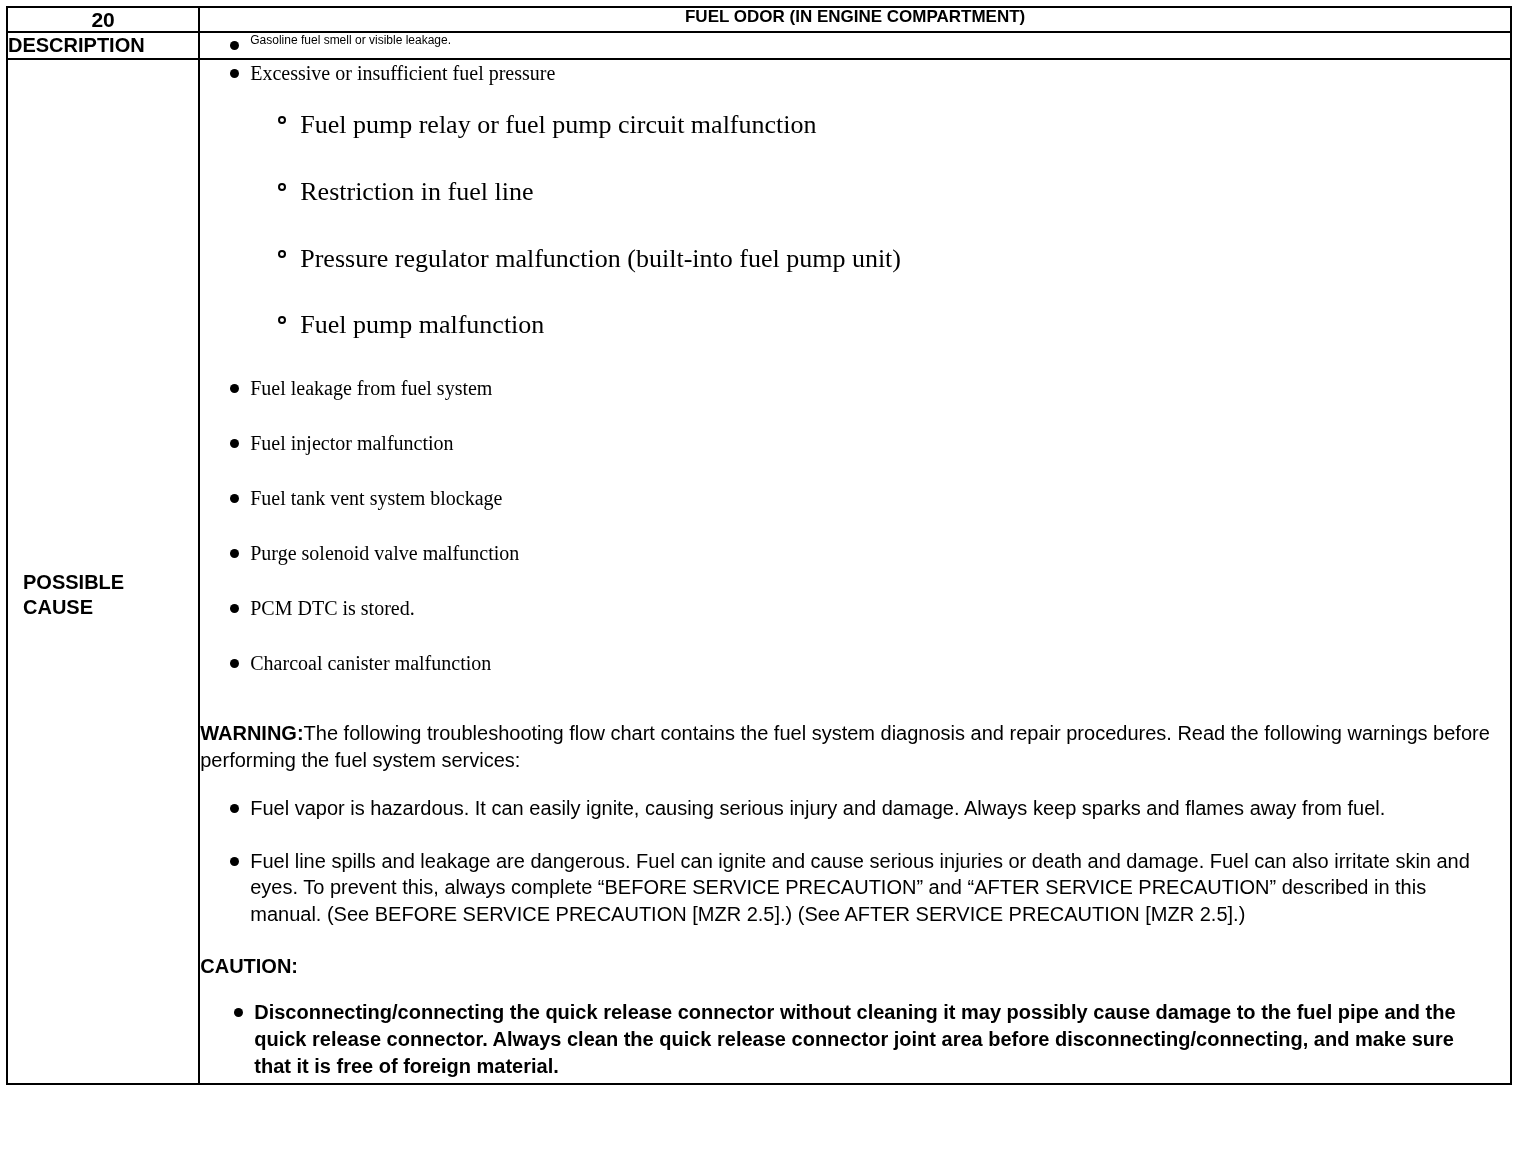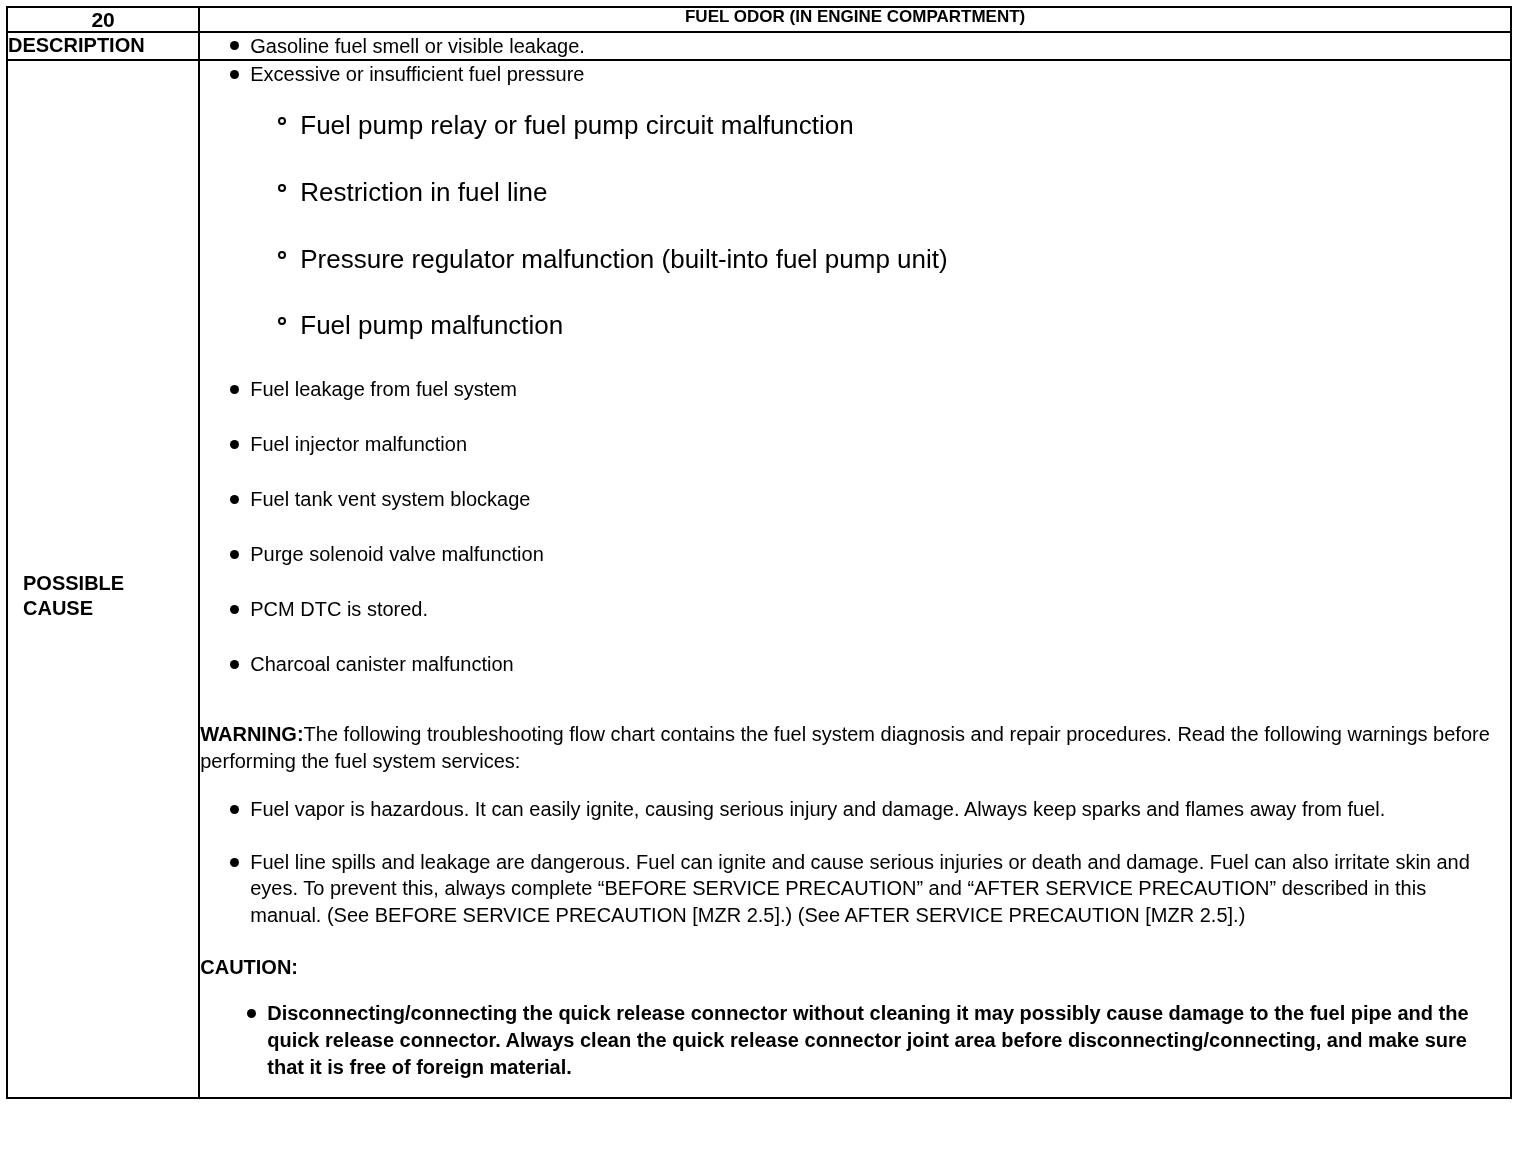--- a/index.html
+++ b/index.html
@@ -86,20 +86,21 @@
     list-style: none;
     margin: 0;
     padding: 0;
   }
   ul.lvl1 > li {
     position: relative;
     padding-left: 50px;
     margin: 0 0 29px 0;
     font-size: 20px;
     line-height: 1.3;
+    font-family: Liberation Serif, serif;
   }
   ul.lvl1 > li:before {
     content: "";
     position: absolute;
     left: 30px;
     top: 9px;
     width: 9px;
     height: 9px;
     background: #000;
     border-radius: 50%;
@@ -126,21 +127,21 @@
     height: 8px;
     border: 2px solid #000;
     border-radius: 50%;
     box-sizing: border-box;
     background: #fff;
   }
 
   .desc-line {
     position: relative;
     padding-left: 50px;
-    font-size: 20px;
+    font-size: 12px;
     line-height: 1.3;
   }
   .desc-line:before {
     content: "";
     position: absolute;
     left: 30px;
     top: 8px;
     width: 9px;
     height: 9px;
     background: #000;
@@ -185,21 +186,21 @@
     margin: 26px 0 0 0;
   }
   ul.caution {
     list-style: none;
     margin: 20px 0 0 0;
     padding: 0;
   }
   ul.caution > li {
     position: relative;
     padding-left: 50px;
-    margin: 17px;
+    margin: 4px;
     font-size: 20px;
     line-height: 1.33;
     font-weight: bold;
     padding-right: 10px;
   }
   ul.caution > li:before {
     content: "";
     position: absolute;
     left: 30px;
     top: 9px;

